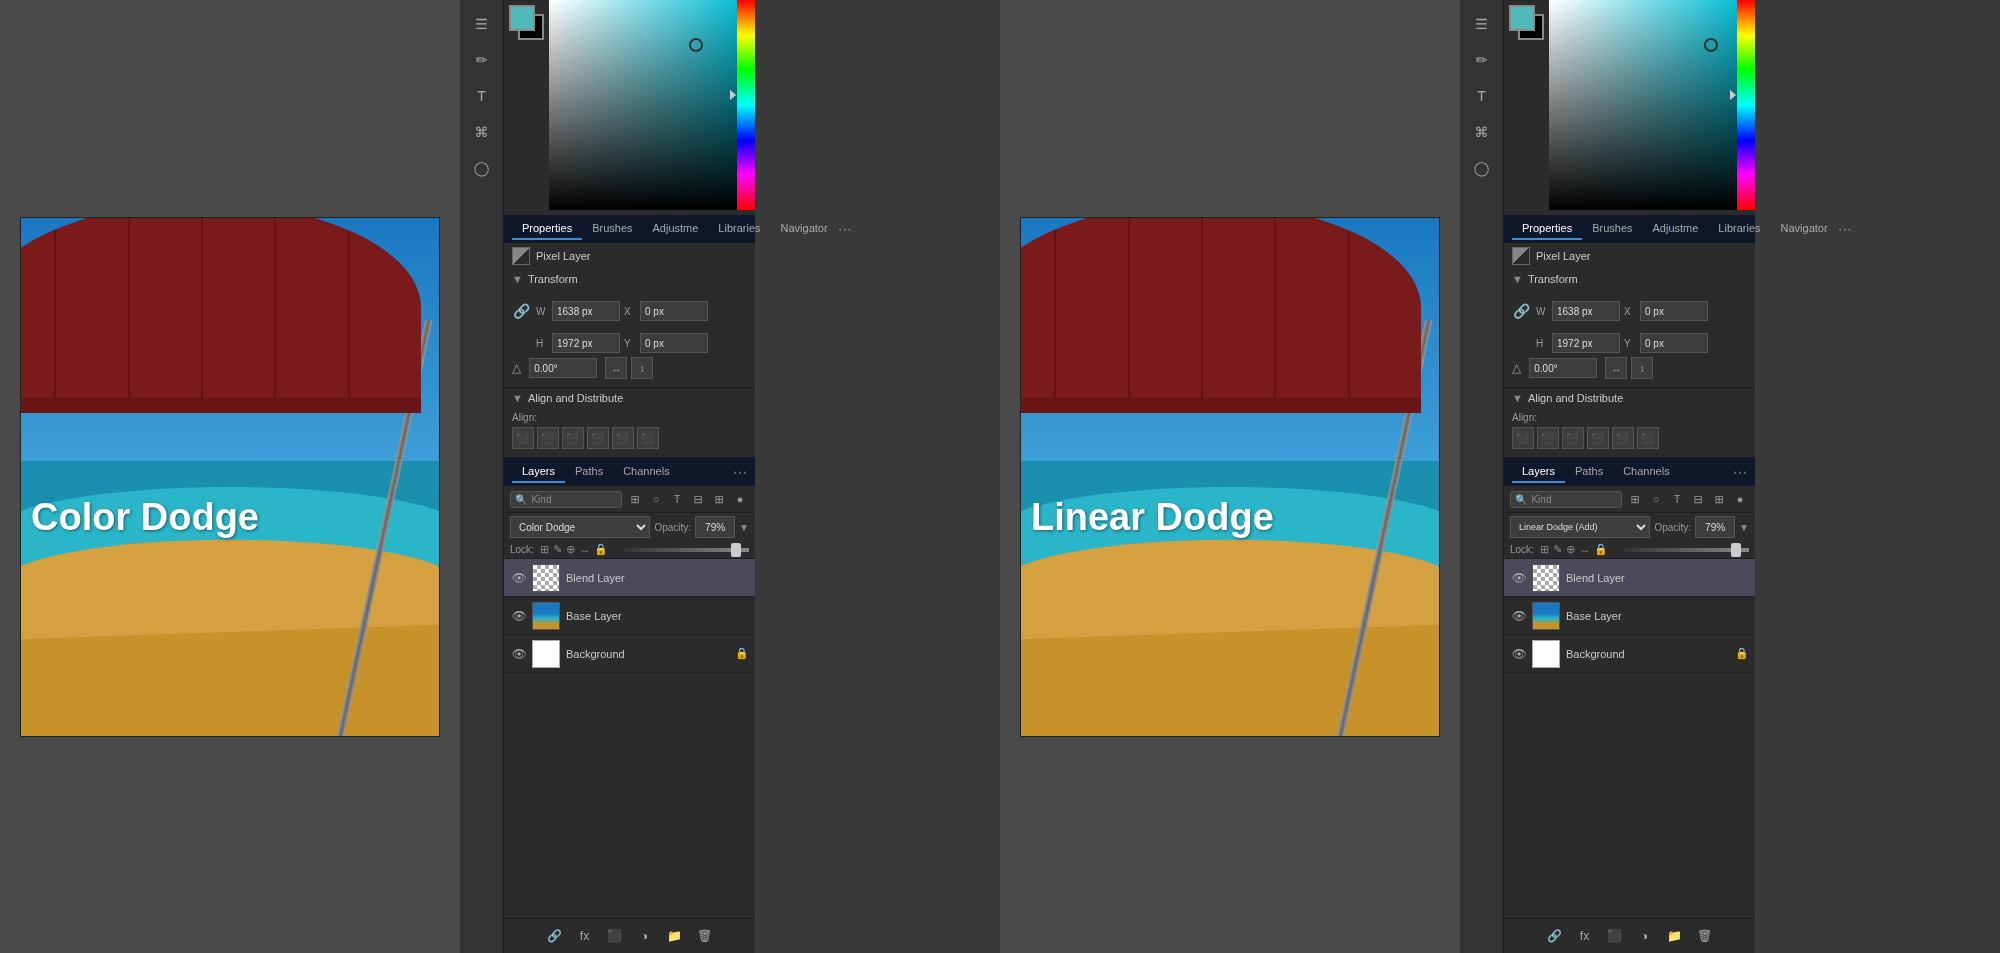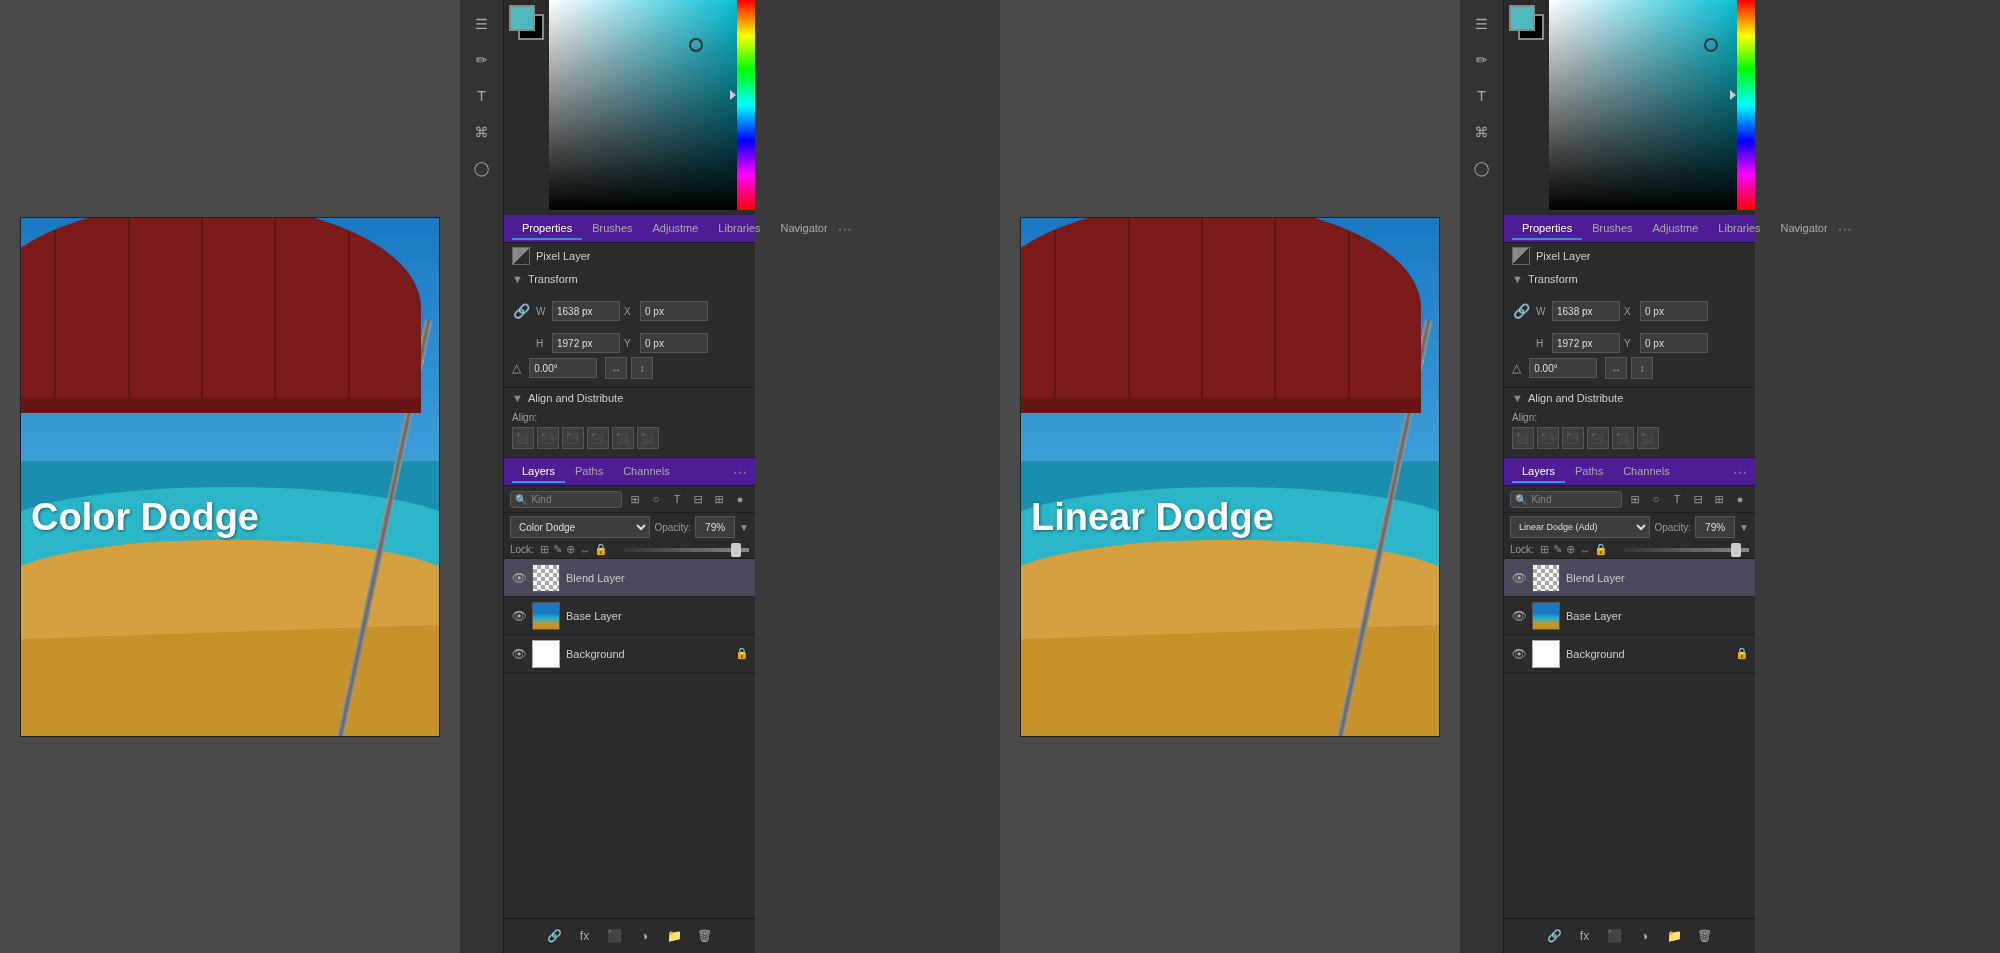--- a/index.html
+++ b/index.html
@@ -166,21 +166,21 @@
       color: #aaa;
       font-size: 14px;
       cursor: pointer;
       border-radius: 3px;
     }
 
     
     .tab-bar {
       display: flex;
       align-items: center;
-      background: #4c1d95;
+      background: #0f172a;
       border-bottom: 1px solid #1a1a1a;
       padding: 0 8px;
       height: 28px;
     }
 
     .tab {
       padding: 4px 10px;
       font-size: 11px;
       color: #aaa;
       cursor: pointer;

